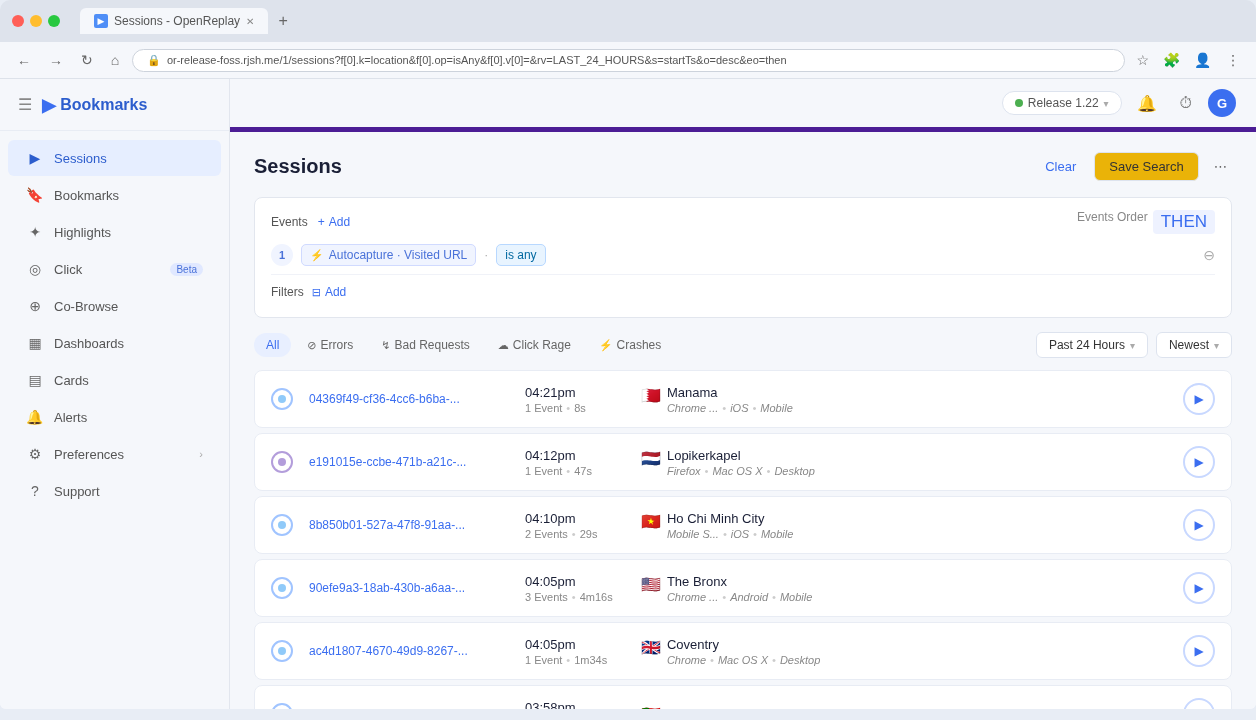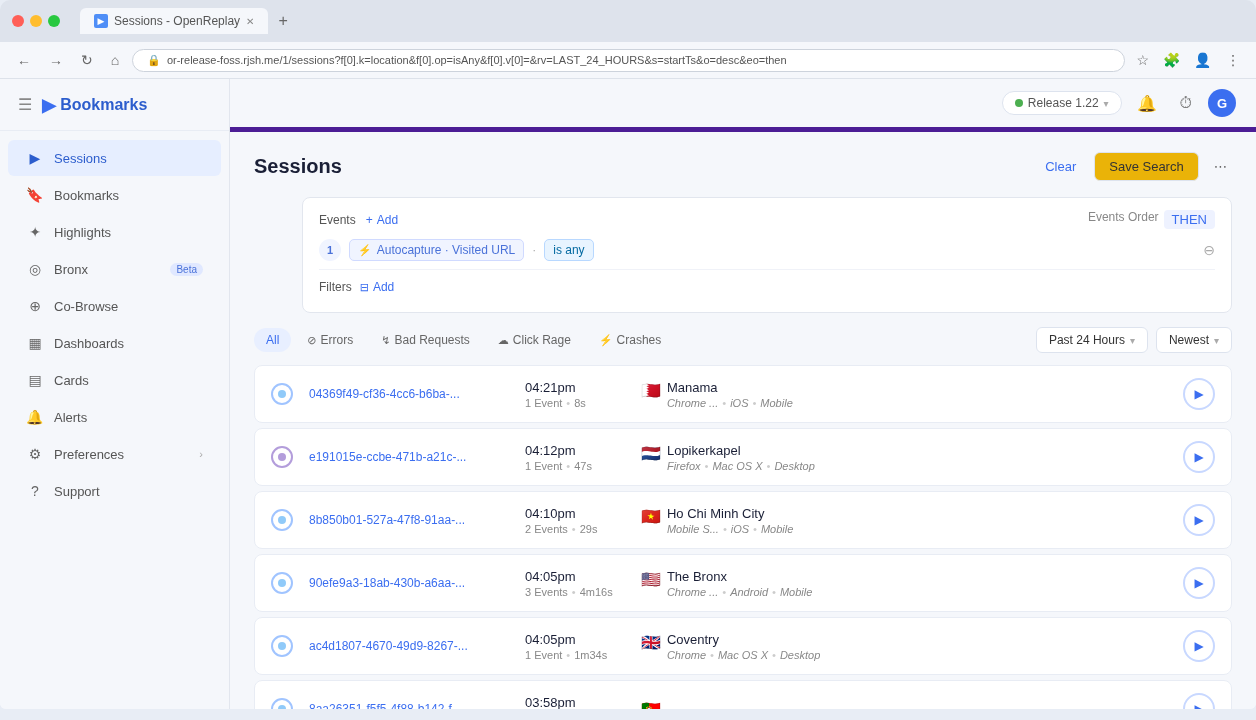--- a/index.html
+++ b/index.html
@@ -56,26 +56,26 @@
     
     .sessions-content { flex: 1; overflow-y: auto; padding: 20px 24px; }
     .sessions-header { display: flex; align-items: center; justify-content: space-between; margin-bottom: 16px; }
     .sessions-title { font-size: 20px; font-weight: 600; color: #1a1f36; }
     .sessions-header-actions { display: flex; align-items: center; gap: 10px; }
     .clear-btn { background: none; border: none; color: #3b6ef0; cursor: pointer; font-size: 13px; padding: 5px 8px; }
     .save-search-btn { background: #eab308; border: 1px solid #dde3ee; border-radius: 6px; padding: 6px 14px; font-size: 13px; color: #333; cursor: pointer; display: flex; align-items: center; gap: 5px; }
     .more-btn { background: none; border: none; cursor: pointer; color: #666; padding: 5px; }
 
     
-    .filter-bar { background: white; border: 1px solid #e2e6ee; border-radius: 8px; padding: 12px 16px; margin-bottom: 14px; margin-left: 48px; }
+    .filter-bar { background: white; border: 1px solid #e2e6ee; border-radius: 8px; padding: 12px 16px; margin-bottom: 14px; }
     .filter-events { display: flex; align-items: center; gap: 10px; margin-bottom: 10px; }
     .filter-label { font-size: 12px; font-weight: 500; color: #555; }
     .add-btn { display: flex; align-items: center; gap: 4px; background: none; border: none; color: #3b6ef0; cursor: pointer; font-size: 12px; }
     .events-order { margin-left: auto; font-size: 12px; color: #888; display: flex; align-items: flex-start; gap: 5px; }
-    .order-then { background: #eef2ff; color: #3b6ef0; padding: 2px 8px; border-radius: 4px; font-size: 13px; font-weight: 500; }
+    .order-then { background: #eef2ff; color: #3b6ef0; padding: 2px 8px; border-radius: 4px; font-size: 17px; font-weight: 500; }
     .filter-row { display: flex; align-items: center; gap: 8px; }
     .filter-num { background: #f0f4ff; color: #4a72d9; width: 22px; height: 22px; border-radius: 50%; display: flex; align-items: center; justify-content: center; font-size: 11px; font-weight: 600; }
     .filter-tag { display: flex; align-items: center; gap: 5px; background: #f0f4ff; border: 1px solid #d0daff; border-radius: 5px; padding: 3px 8px; font-size: 12px; color: #4a72d9; }
     .filter-tag-icon { font-size: 11px; }
     .filter-separator { color: #aaa; font-size: 12px; }
     .filter-value { background: #e8f4ff; border: 1px solid #b8d8ff; border-radius: 5px; padding: 3px 8px; font-size: 12px; color: #0369a1; }
     .filter-close { margin-left: auto; background: none; border: none; cursor: pointer; color: #aaa; font-size: 14px; }
 
     
     .filters-row { display: flex; align-items: center; gap: 8px; padding: 6px 0; }
@@ -166,21 +166,21 @@
       <div class="nav-item">
         <span class="nav-item-icon">🔖</span>
         <span>Bookmarks</span>
       </div>
       <div class="nav-item">
         <span class="nav-item-icon">✦</span>
         <span>Highlights</span>
       </div>
       <div class="nav-item">
         <span class="nav-item-icon">◎</span>
-        <span>Bronx</span>
+        <span>Click</span>
         <span class="nav-badge">Beta</span>
       </div>
       <div class="nav-item">
         <span class="nav-item-icon">⊕</span>
         <span>Co-Browse</span>
       </div>
       <div class="nav-item">
         <span class="nav-item-icon">▦</span>
         <span>Dashboards</span>
       </div>

